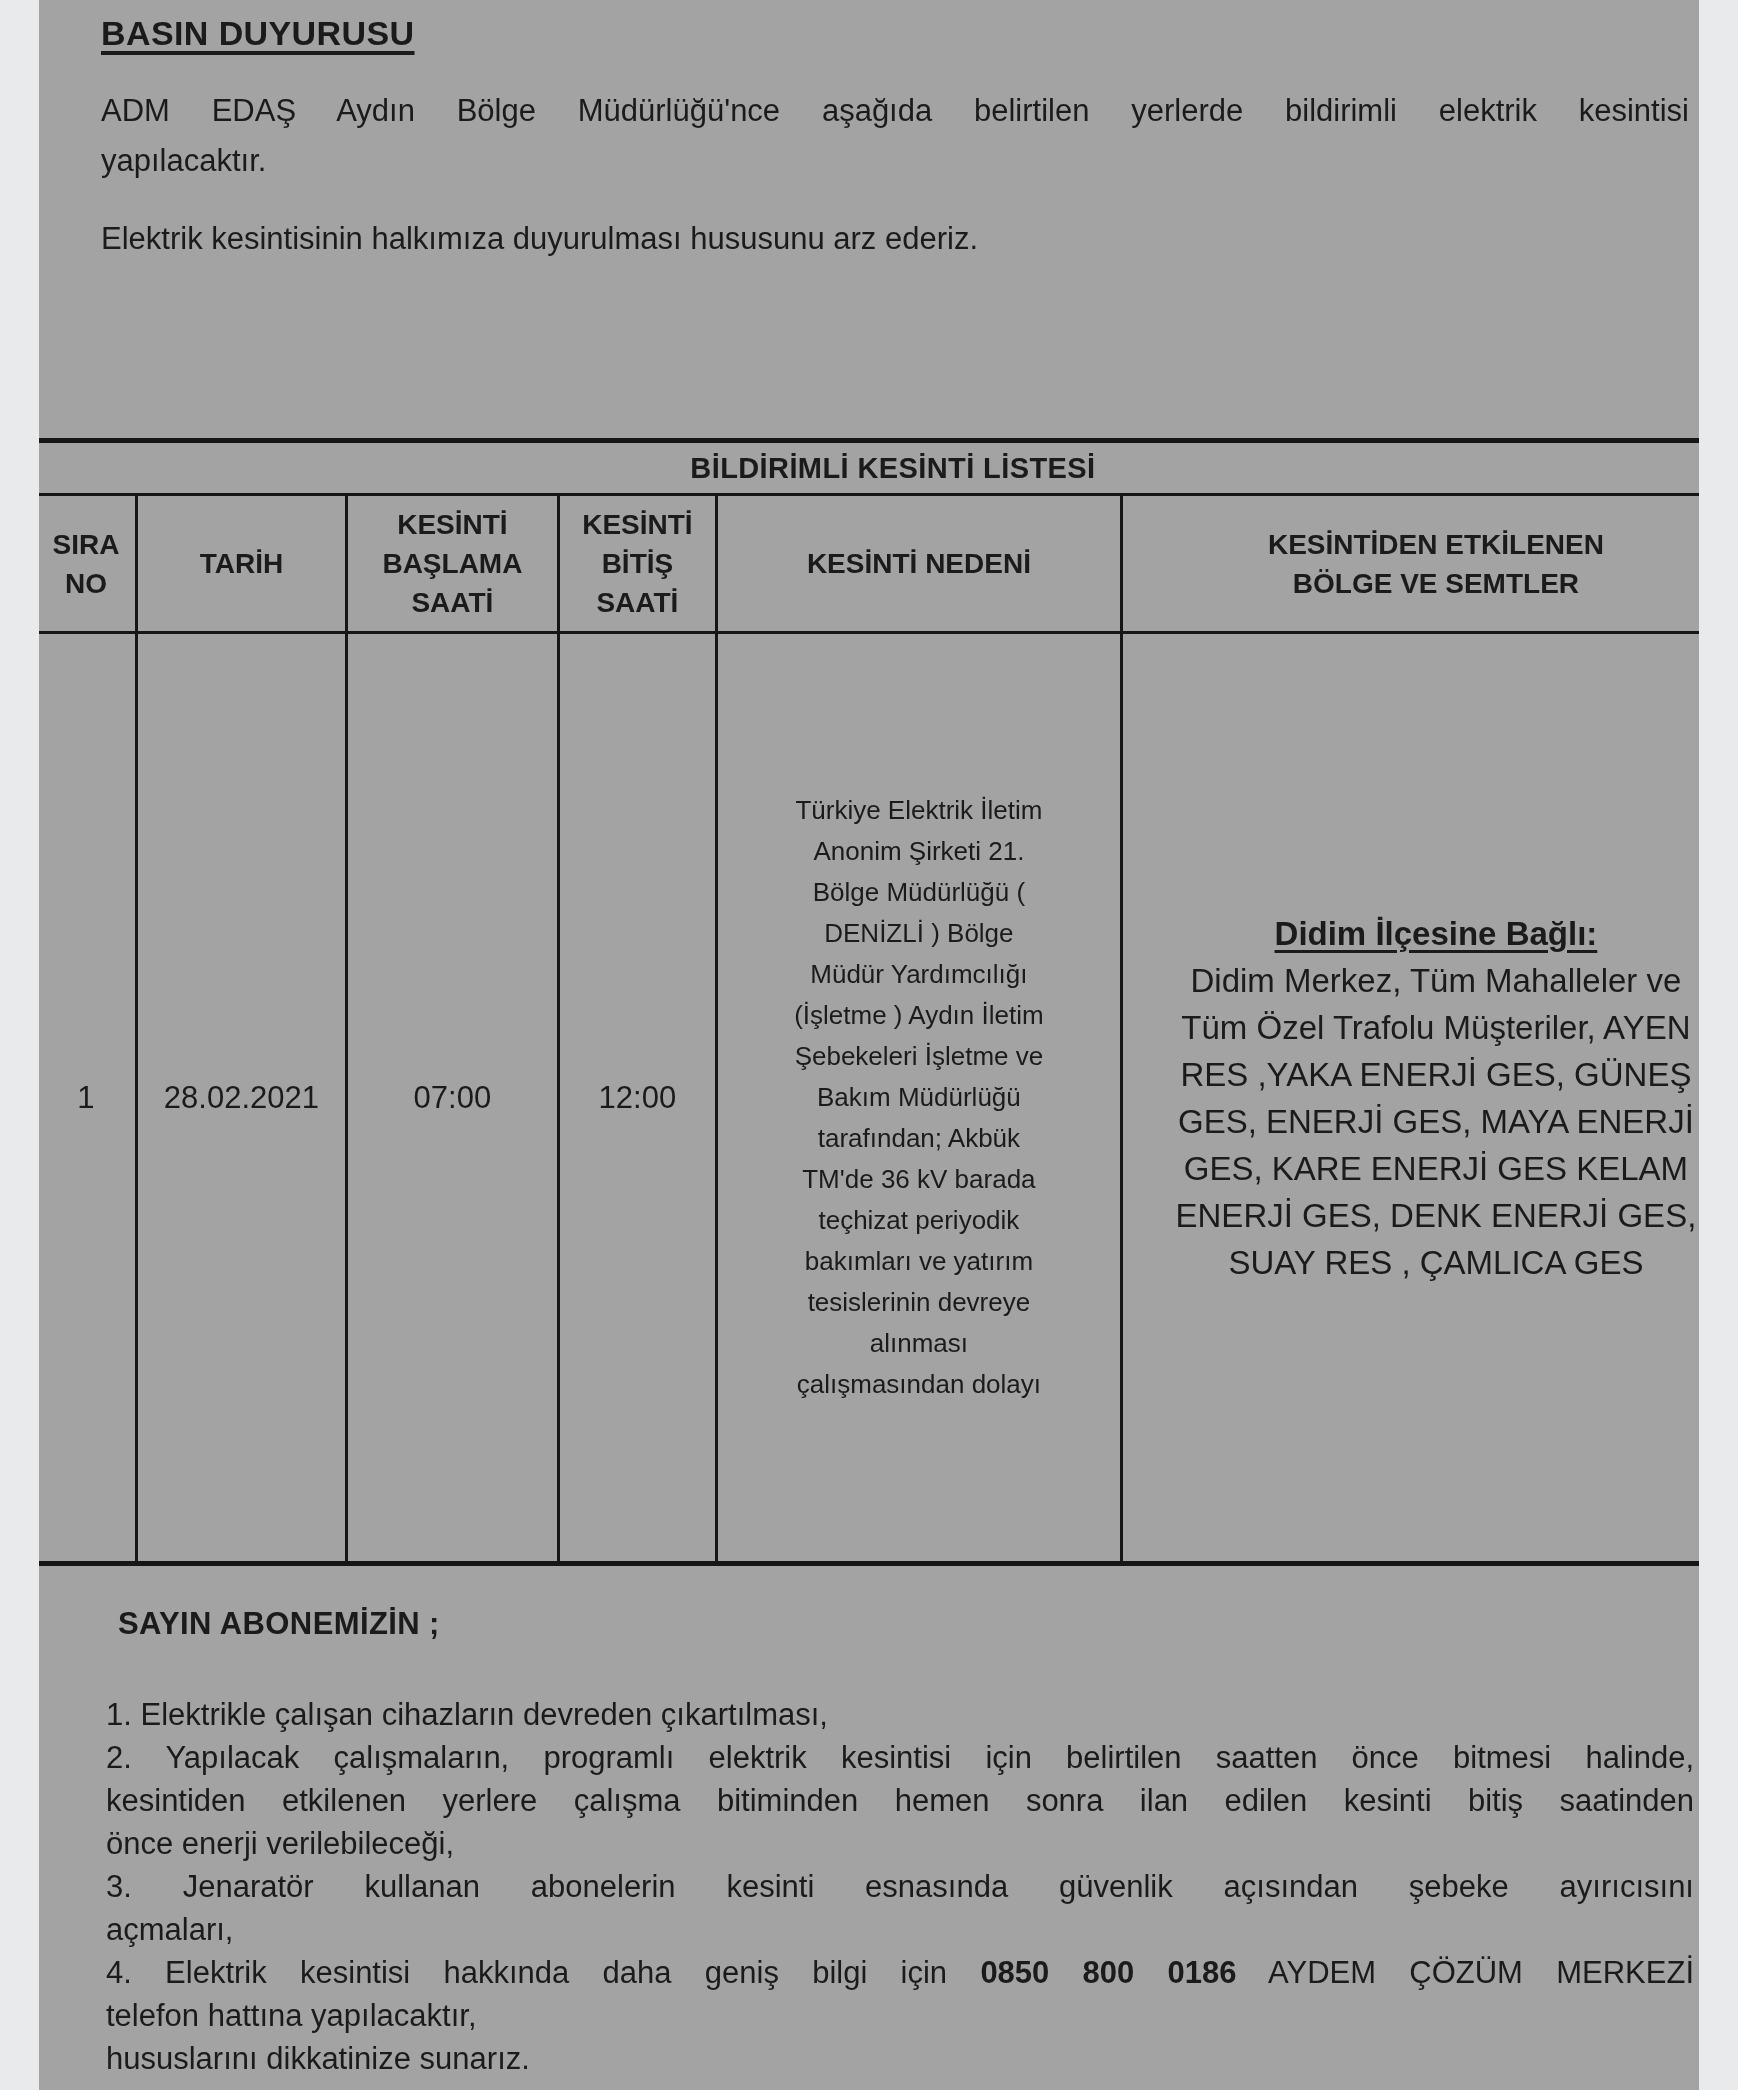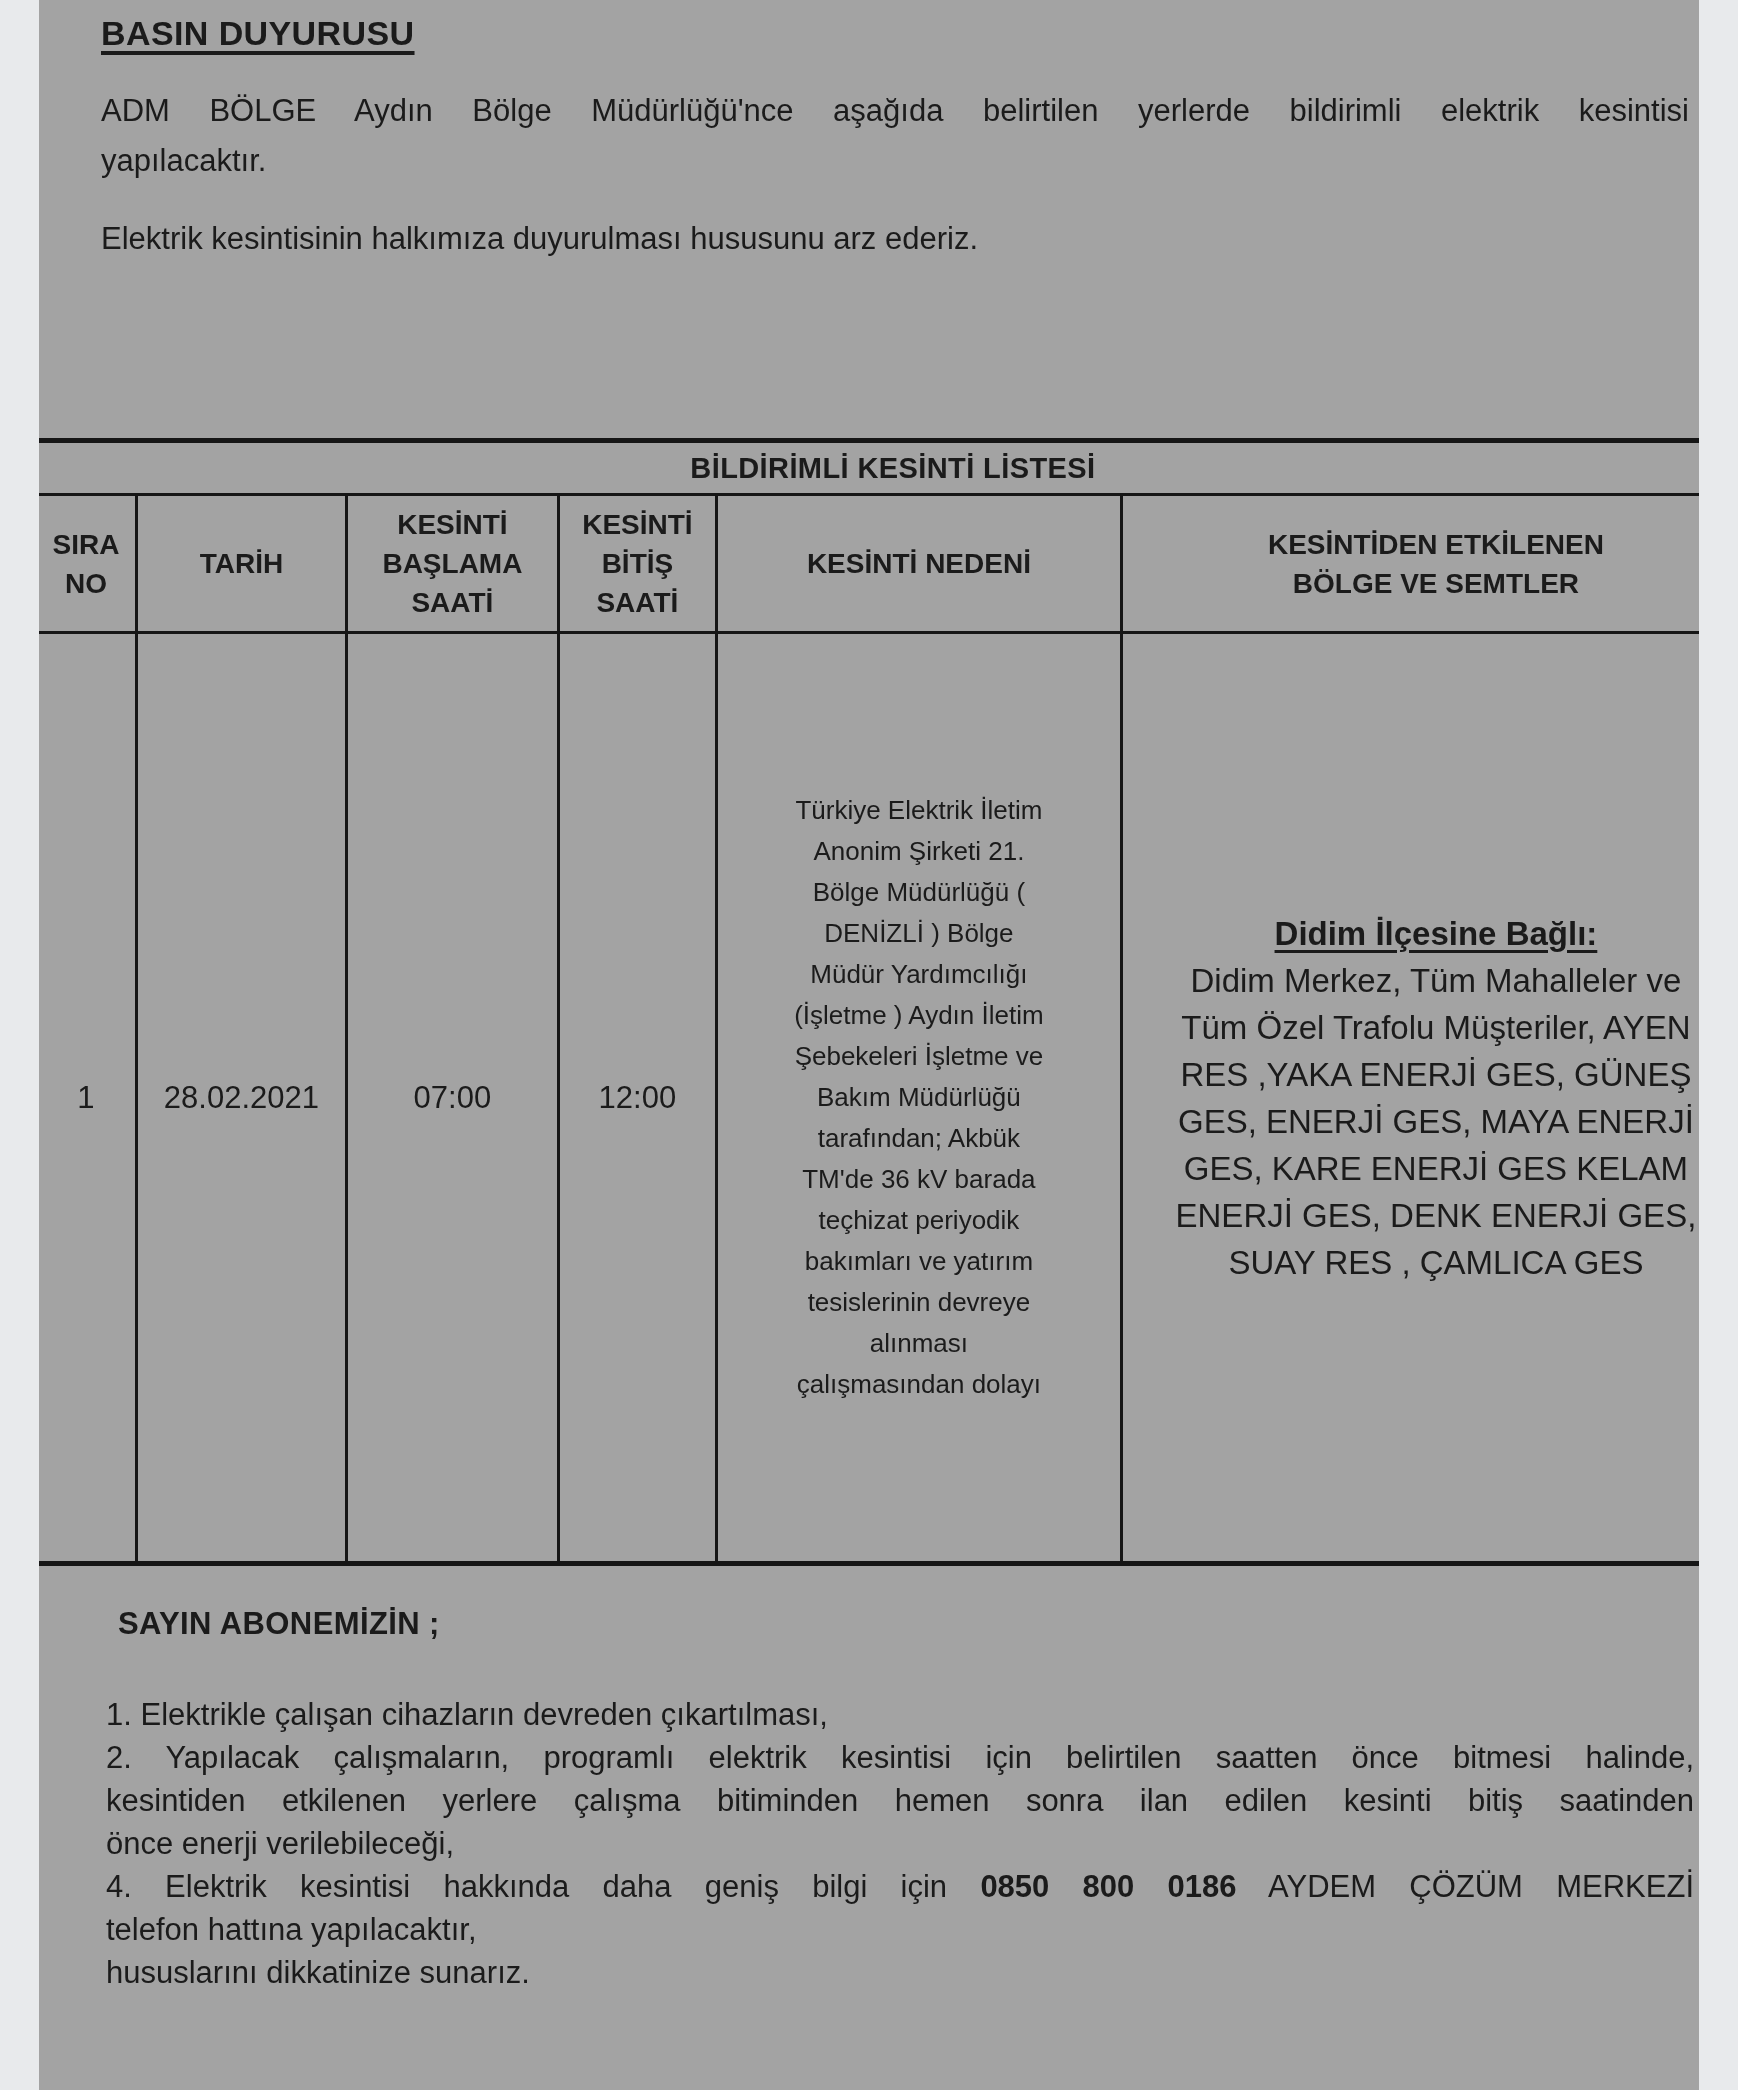--- a/index.html
+++ b/index.html
@@ -85,21 +85,21 @@
   .closing{margin-top:39px;}
 </style>
 </head>
 <body>
 
 <div class="page">
 
   <div class="doc-title">BASIN DUYURUSU</div>
 
   <div class="para p-intro">
-    <div class="jline">ADM BÖLGE Aydın Bölge Müdürlüğü'nce aşağıda belirtilen yerlerde bildirimli elektrik kesintisi</div>
+    <div class="jline">ADM EDAŞ Aydın Bölge Müdürlüğü'nce aşağıda belirtilen yerlerde bildirimli elektrik kesintisi</div>
     <div>yapılacaktır.</div>
   </div>
 
   <div class="para p-request">Elektrik kesintisinin halkımıza duyurulması hususunu arz ederiz.</div>
 
   <table class="outage-table">
     <colgroup>
       <col class="c1">
         <col class="c2">
         <col class="c3">
@@ -162,20 +162,24 @@
   <div class="footer-heading">SAYIN ABONEMİZİN ;</div>
 
   <div class="footer-list">
     <p>1. Elektrikle çalışan cihazların devreden çıkartılması,</p>
     <p>
       <span class="jline" style="display:block">2. Yapılacak çalışmaların, programlı elektrik kesintisi için belirtilen saatten önce bitmesi halinde,</span>
       <span class="jline" style="display:block">kesintiden etkilenen yerlere çalışma bitiminden hemen sonra ilan edilen kesinti bitiş saatinden</span>
       <span style="display:block">önce enerji verilebileceği,</span>
     </p>
     <p>
+      <span class="jline" style="display:block">3. Jenaratör kullanan abonelerin kesinti esnasında güvenlik açısından şebeke ayırıcısını</span>
+      <span style="display:block">açmaları,</span>
+    </p>
+    <p>
       <span class="jline" style="display:block"><span>4. Elektrik kesintisi hakkında daha geniş bilgi için </span><span class="phone-bold">0850 800 0186</span><span> AYDEM ÇÖZÜM MERKEZİ</span></span>
       <span style="display:block">telefon hattına yapılacaktır,</span>
     </p>
     <p class="closing">hususlarını dikkatinize sunarız.</p>
   </div>
 
 </div>
 
 
 </body></html>

